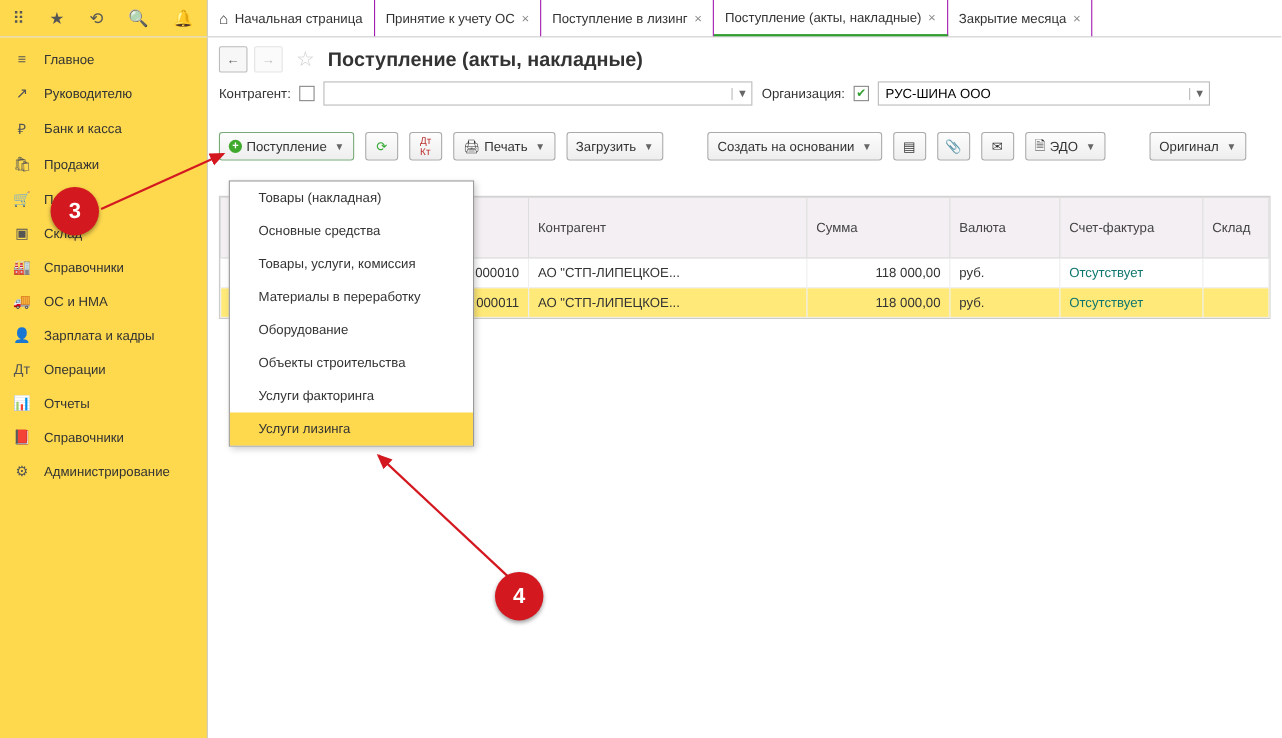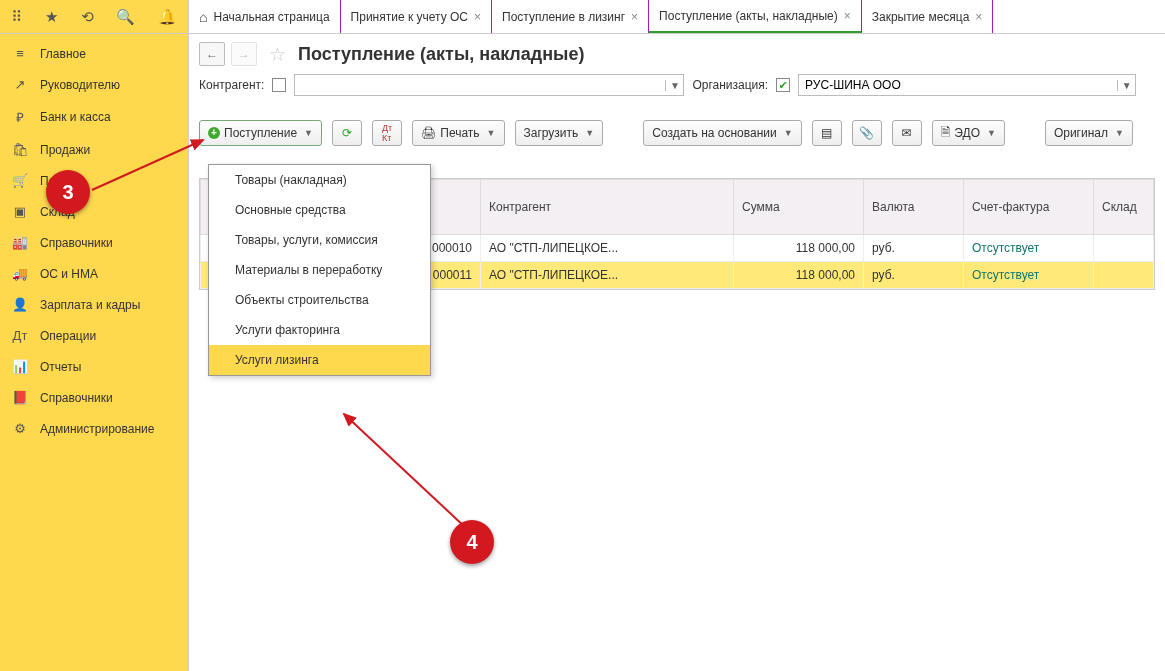--- a/index.html
+++ b/index.html
@@ -146,21 +146,21 @@
 
     <div class="filter-row">
       <label>Контрагент:</label>
       <span class="chk"></span>
       <div class="sel" style="width:390px">
         <span class="val"></span>
           <span class="dd">▼</span>
       </div>
       <label>Организация:</label>
       <span class="chk checked"></span>
-      <div class="sel" style="width:338px">
+      <div class="sel" style="width:302px">
         <span class="val">РУС-ШИНА ООО</span>
           <span class="dd">▼</span>
       </div>
     </div>
 
     <div class="toolbar">
       <div class="btn" style="border-color:#7a7">
         <span class="green-plus">+</span>
         <span>Поступление</span>
         <span class="dd">▼</span>
@@ -239,20 +239,21 @@
       </table>
     </div>
   </div>
 </div>
 
 <div class="dropdown">
   <div class="dropdown-item">Товары (накладная)</div>
   <div class="dropdown-item">Основные средства</div>
   <div class="dropdown-item">Товары, услуги, комиссия</div>
   <div class="dropdown-item">Материалы в переработку</div>
+  <div class="dropdown-item">Оборудование</div>
   <div class="dropdown-item">Объекты строительства</div>
   <div class="dropdown-item">Услуги факторинга</div>
   <div class="dropdown-item hl">Услуги лизинга</div>
 </div>
 
 <div class="callout" style="top:170px;left:46px">3</div>
 <svg class="arrow" style="top:130px;left:88px" width="130" height="70">
   <defs>
       <marker id="ah1" markerWidth="8" markerHeight="8" refX="6" refY="3" orient="auto">
         <path d="M0,0 L7,3 L0,6 Z" fill="#d31820"></path>

